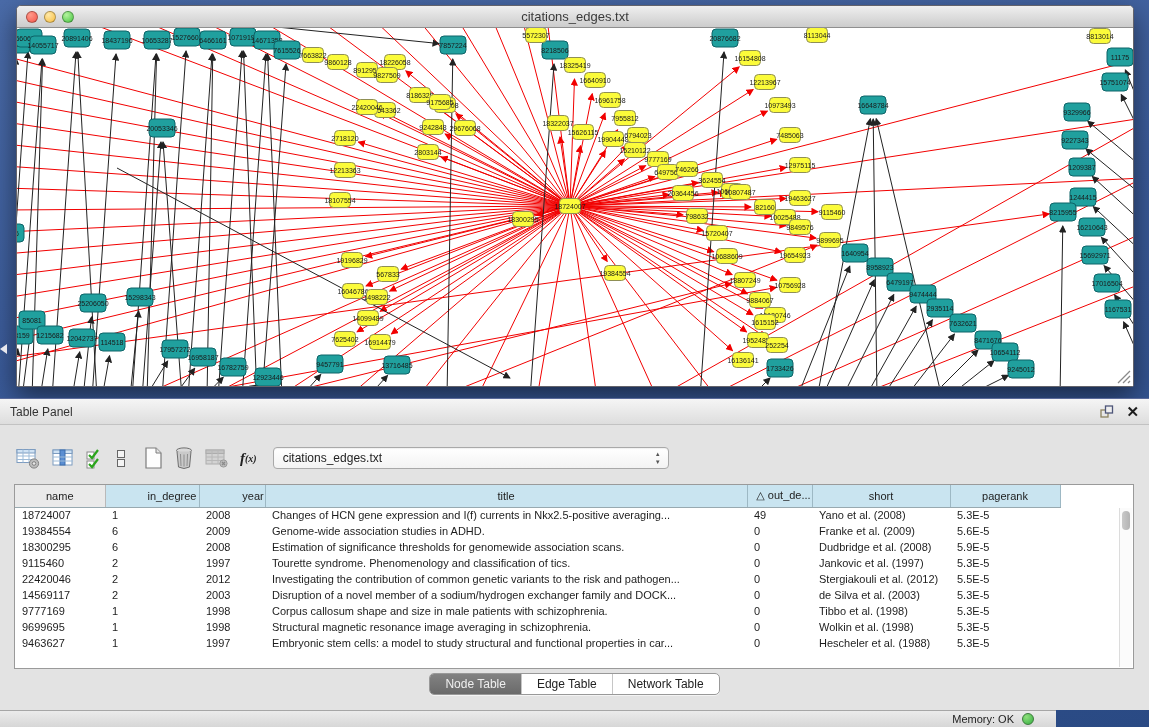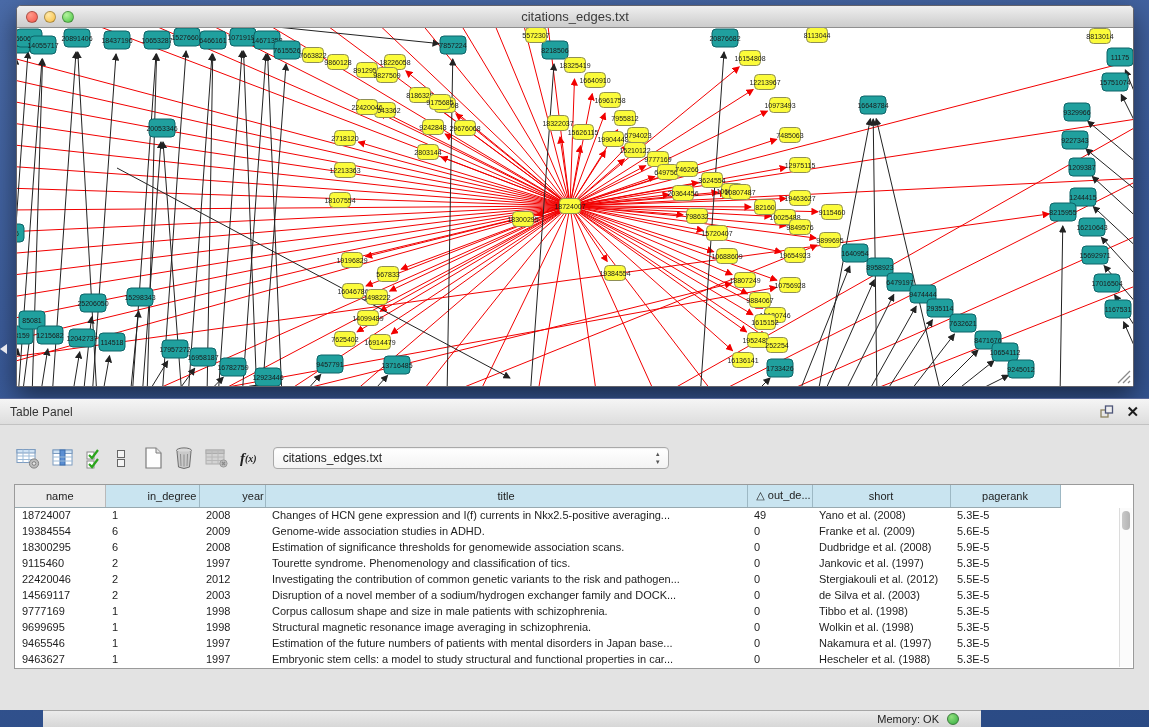--- a/index.html
+++ b/index.html
@@ -61,22 +61,22 @@
                     border-radius:4px; background:linear-gradient(90deg,#c9c9c9,#b3b3b3); }
 
   .tabs-bar { position:absolute; left:0; top:274px; width:100%; display:flex; justify-content:center; }
   .seg { display:flex; border:1px solid #999; border-radius:5px; overflow:hidden;
          background:#fff; height:22px; font-size:12px; box-shadow:0 1px 0 rgba(255,255,255,.6); }
   .seg-item { padding:0 15px; line-height:21px; color:#222; border-left:1px solid #c6c6c6; }
   .seg-item:first-child { border-left:none; }
   .seg-item.selected { background:linear-gradient(#828282,#6a6a6a); color:#efefef; }
 
   
-  .status-bar { position:absolute; left:0; top:710px; width:938px; height:17px;
-                background:linear-gradient(#ebebeb,#d7d7d7); border-top:1px solid #a6a6a6;margin-left:43px; }
+  .status-bar { position:absolute; left:0; top:710px; width:1056px; height:17px;
+                background:linear-gradient(#ebebeb,#d7d7d7); border-top:1px solid #a6a6a6; }
   .memory-label { position:absolute; right:42px; top:0; font-size:11px; color:#222; line-height:16px; }
   .memory-dot { position:absolute; right:22px; top:2px; width:12px; height:12px; border-radius:50%;
                 background:radial-gradient(circle at 35% 30%, #8fe07c, #34ad41); border:1px solid #3d7a3c; }
 </style>
 </head>
 <body>
 
 <div class="net-window">
   <div class="titlebar">
     <span class="tl red"></span>
@@ -905,44 +905,41 @@
             <td>9699695</td>
             <td>1</td>
             <td>1998</td>
             <td>Structural magnetic resonance image averaging in schizophrenia.</td>
             <td>0</td>
             <td>Wolkin et al. (1998)</td>
             <td>5.3E-5</td>
             <td></td>
           </tr>
           <tr>
-            <td>9465546</td>
-            <td>1</td>
-            <td>1997</td>
-            <td>Estimation of the future numbers of patients with mental disorders in Japan base...</td>
-            <td>0</td>
-            <td>Nakamura et al. (1997)</td>
-            <td>5.3E-5</td>
-            <td></td>
-          </tr>
-          <tr>
             <td>9463627</td>
             <td>1</td>
             <td>1997</td>
             <td>Embryonic stem cells: a model to study structural and functional properties in car...</td>
             <td>0</td>
             <td>Hescheler et al. (1988)</td>
             <td>5.3E-5</td>
             <td></td>
           </tr>
         </tbody>
     </table>
     <div class="vscroll">
       <div class="thumb"></div>
     </div>
   </div>
 
+  <div class="tabs-bar">
+    <div class="seg">
+        <span class="seg-item selected">Node Table</span>
+        <span class="seg-item">Edge Table</span>
+        <span class="seg-item">Network Table</span>
+      </div>
+  </div>
 </div>
 
 <div class="status-bar">
   <span class="memory-label">Memory: OK</span>
   <span class="memory-dot"></span>
 </div>
 
 </body></html>

